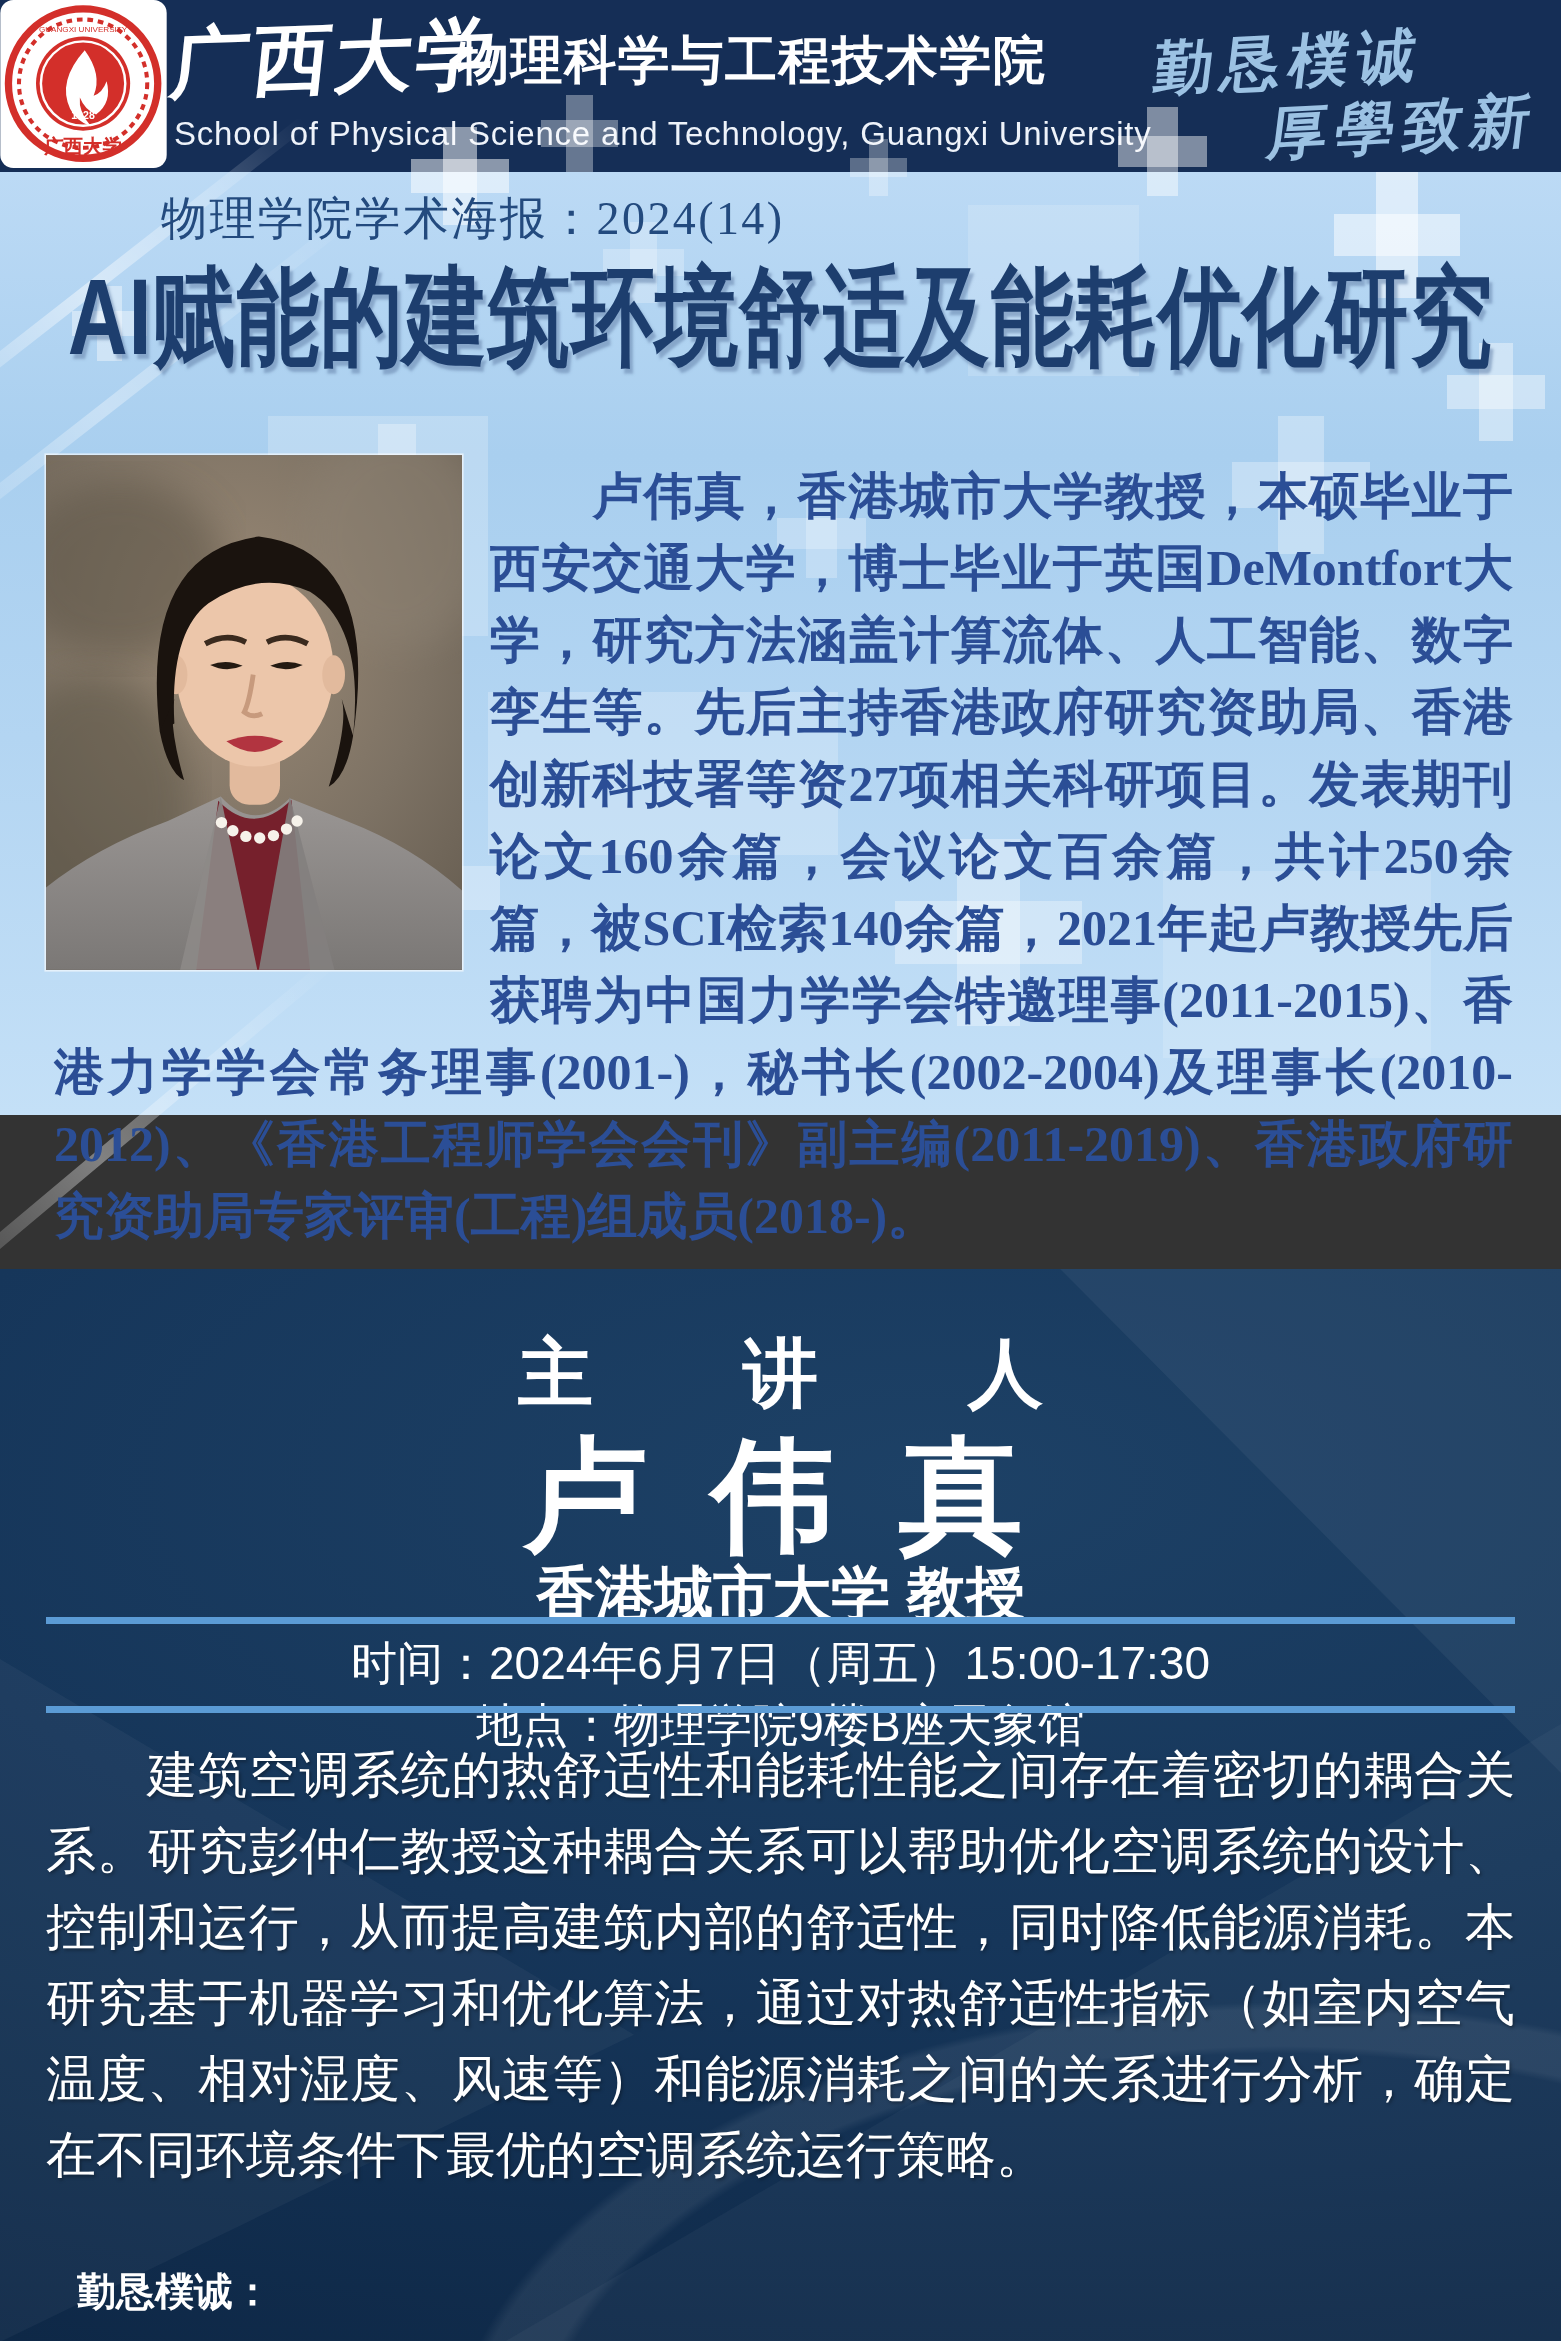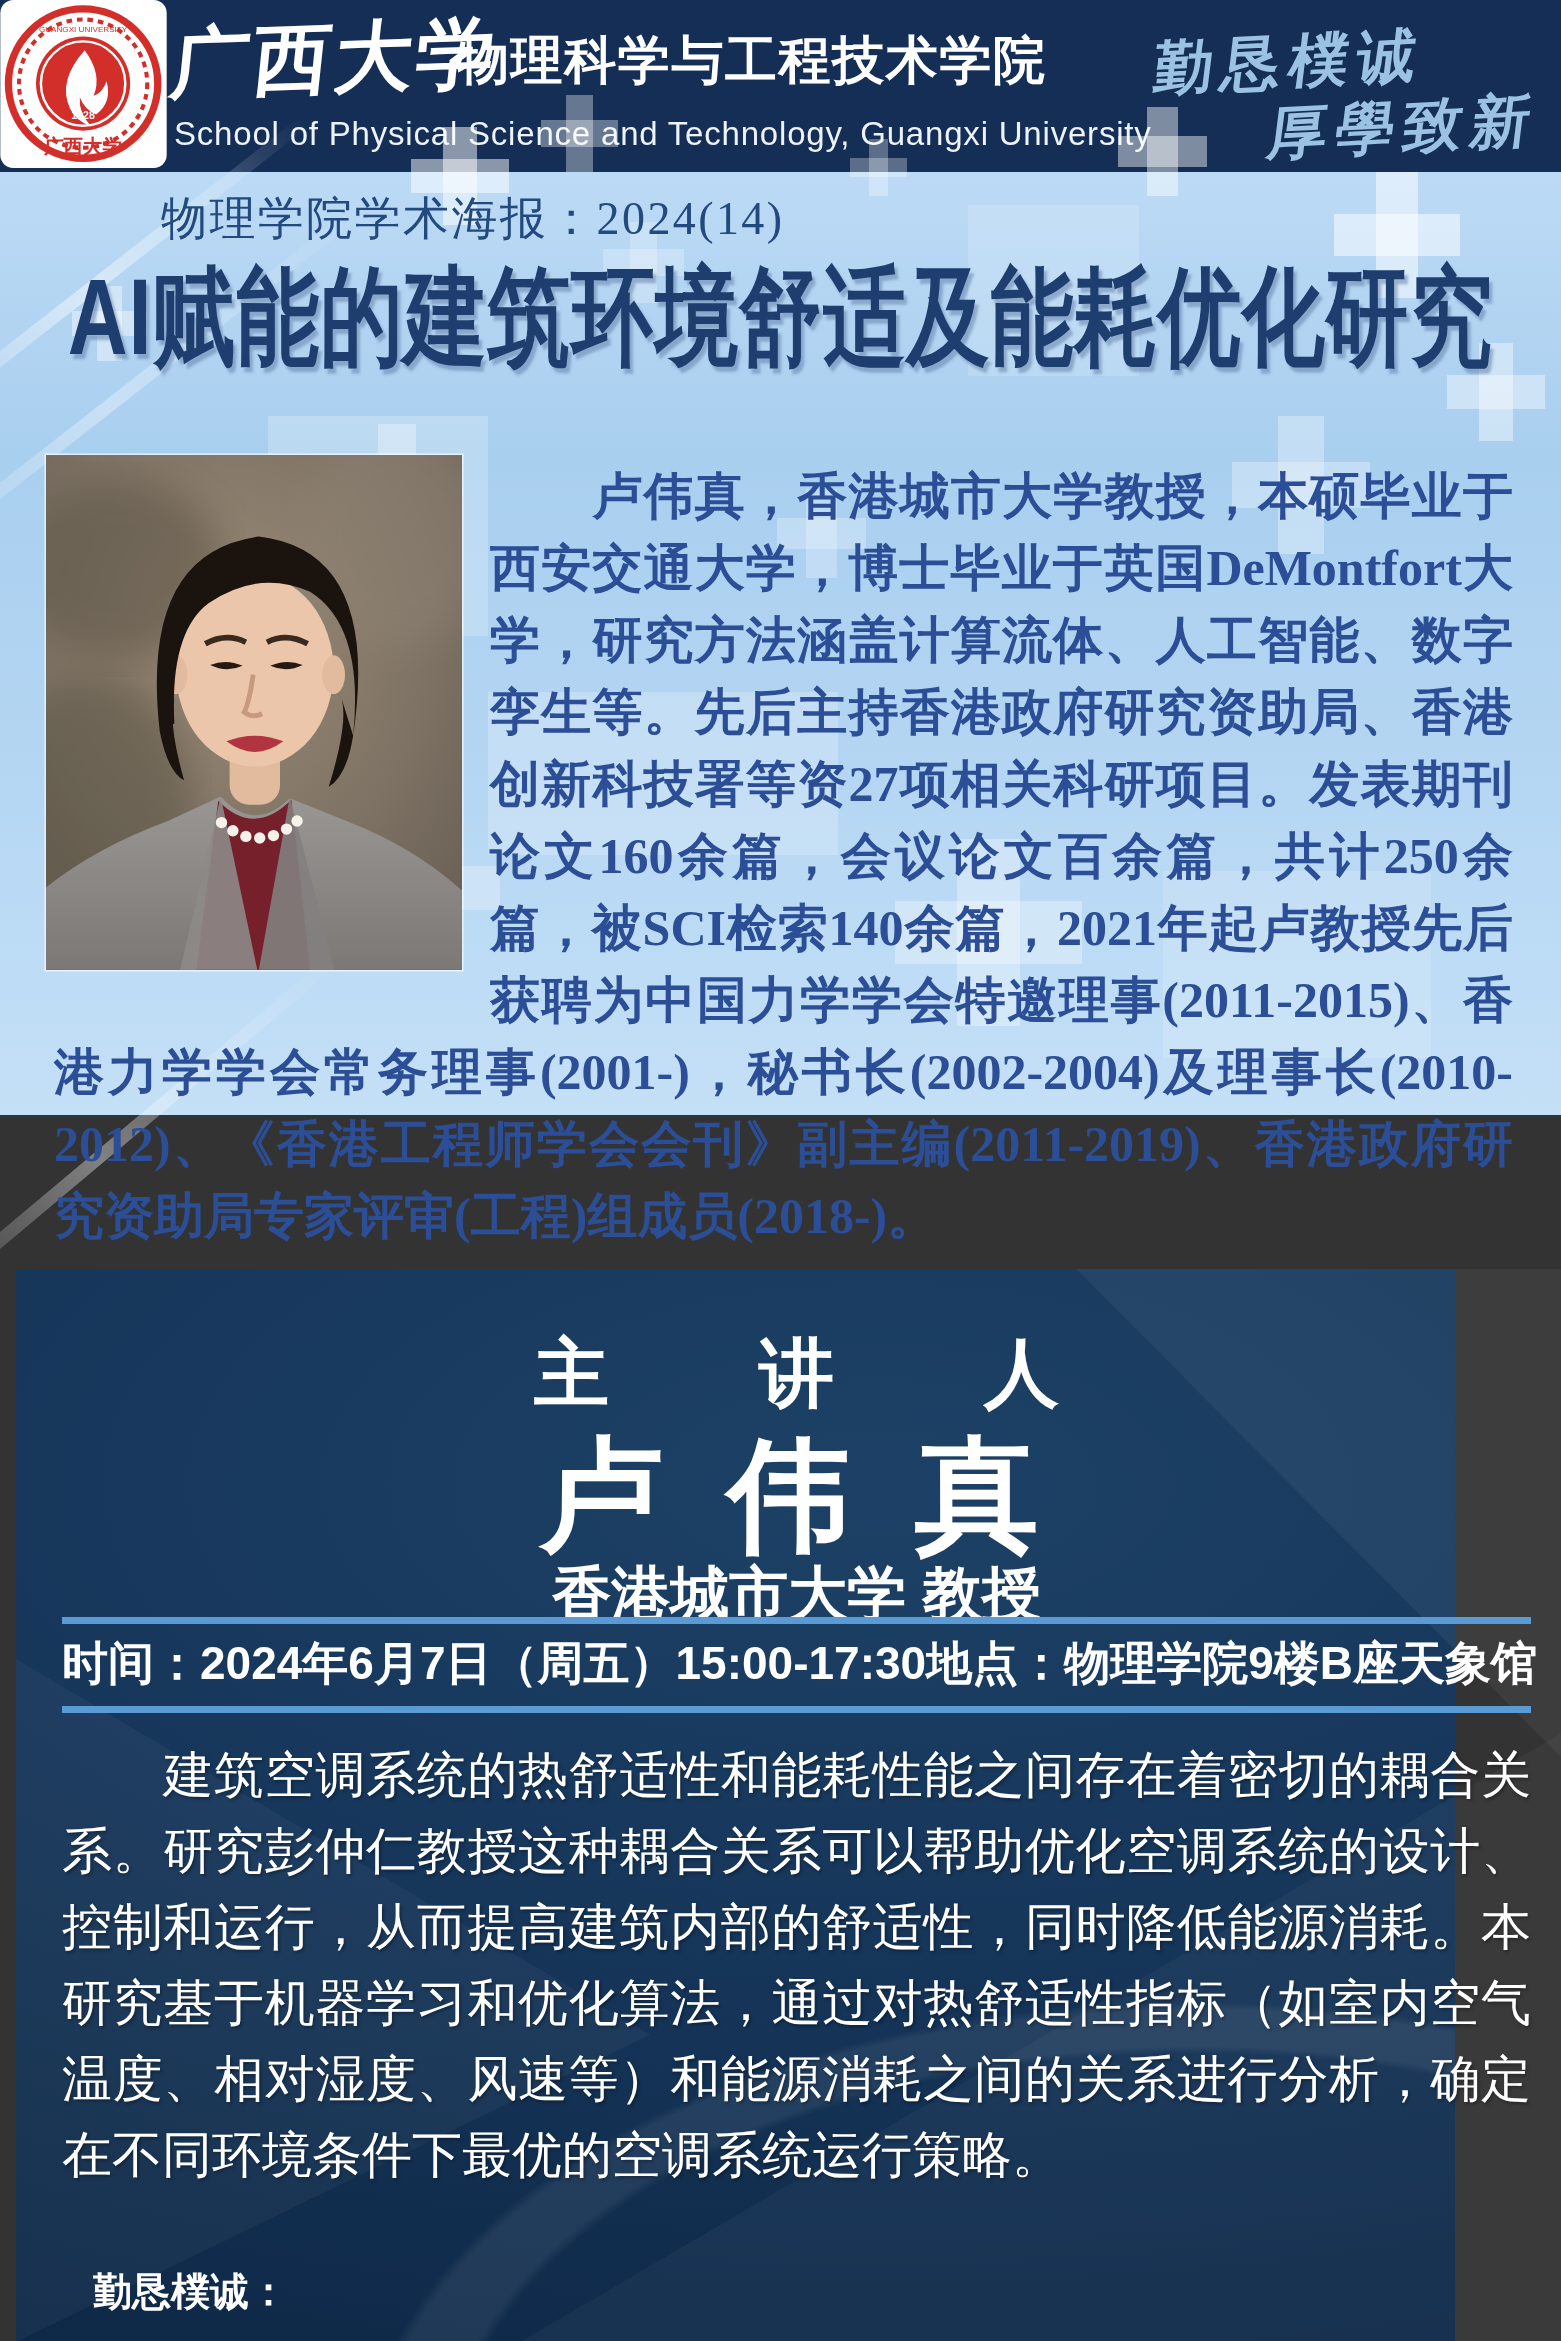--- a/index.html
+++ b/index.html
@@ -36,36 +36,36 @@
          font-size:83px;font-weight:800;color:#1d3e6e;line-height:1;
          transform:scaleY(1.3);transform-origin:50% 0;letter-spacing:0.8px;
          text-shadow:3.3px 4.1px 2.4px rgba(100,130,170,.55);}
   .bio-block{position:absolute;left:46px;top:280px;width:1475px;}
   .photo-wrap{float:left;width:416px;height:515px;margin:3.3px 28px 11.4px 0;background:#777;
               box-shadow:0 0 0 1.6px rgba(255,255,255,.6);}
   .bio{margin:8px;font-family:"Liberation Serif","DejaVu Serif",serif;font-weight:600;
        font-size:50px;line-height:72px;color:#2b4e96;text-align:justify;}
 
   
-  .dark{position:absolute;left:16px;top:1269px;width:1439px;height:1073px;
+  .dark{position:absolute;left:0;top:1269px;width:1561px;height:1073px;
         background:radial-gradient(150% 95% at 60% 20%,#1d4166 0%,#16365a 45%,#0d2644 100%);}
   .tri{position:absolute;background:rgba(255,255,255,.05);}
   .swoosh{position:absolute;left:0;top:0;width:100%;height:100%;
           background:radial-gradient(1301px 732px at 82% 112%,transparent 57%,rgba(255,255,255,.07) 58% 63%,transparent 64%);}
   .spk-label{position:absolute;left:0;top:55px;width:1561px;text-align:center;
              color:#fff;font-size:75px;font-weight:600;}
   .spk-name{position:absolute;left:0;top:145px;width:1561px;text-align:center;
             color:#fff;font-size:124px;font-weight:800;letter-spacing:14.6px;}
   .spk-aff{position:absolute;left:0;top:286px;width:1561px;text-align:center;
            color:#fff;font-size:59px;font-weight:600;}
   .divider{position:absolute;left:46px;width:1469px;height:7.3px;background:#5b9bd5;}
   .d1{top:348px;} .d2{top:437px;}
   .time-row{position:absolute;left:46px;top:364px;width:1469px;display:flex;
-            justify-content:space-between;align-items:center;color:#fff;
-            font-size:46px;font-weight:700;white-space:nowrap;}
+            justify-content:center;align-items:center;color:#fff;
+            font-size:46px;font-weight:400;white-space:nowrap;flex-direction:column;}
   .abstract{position:absolute;left:46px;top:468px;width:1469px;margin:0;color:#fff;
             font-family:"Liberation Serif","DejaVu Serif",serif;
             font-size:50px;line-height:76px;text-align:justify;
             text-shadow:1.6px 1.6px 3.3px rgba(0,0,0,.35);}
   .org-label{position:absolute;left:77px;top:996px;color:#fff;font-size:39px;font-weight:600;}
   .org-lines{position:absolute;left:272px;top:951px;color:#fff;font-size:44px;
              font-weight:600;line-height:60px;}
 </style>
 </head>
 <body>

